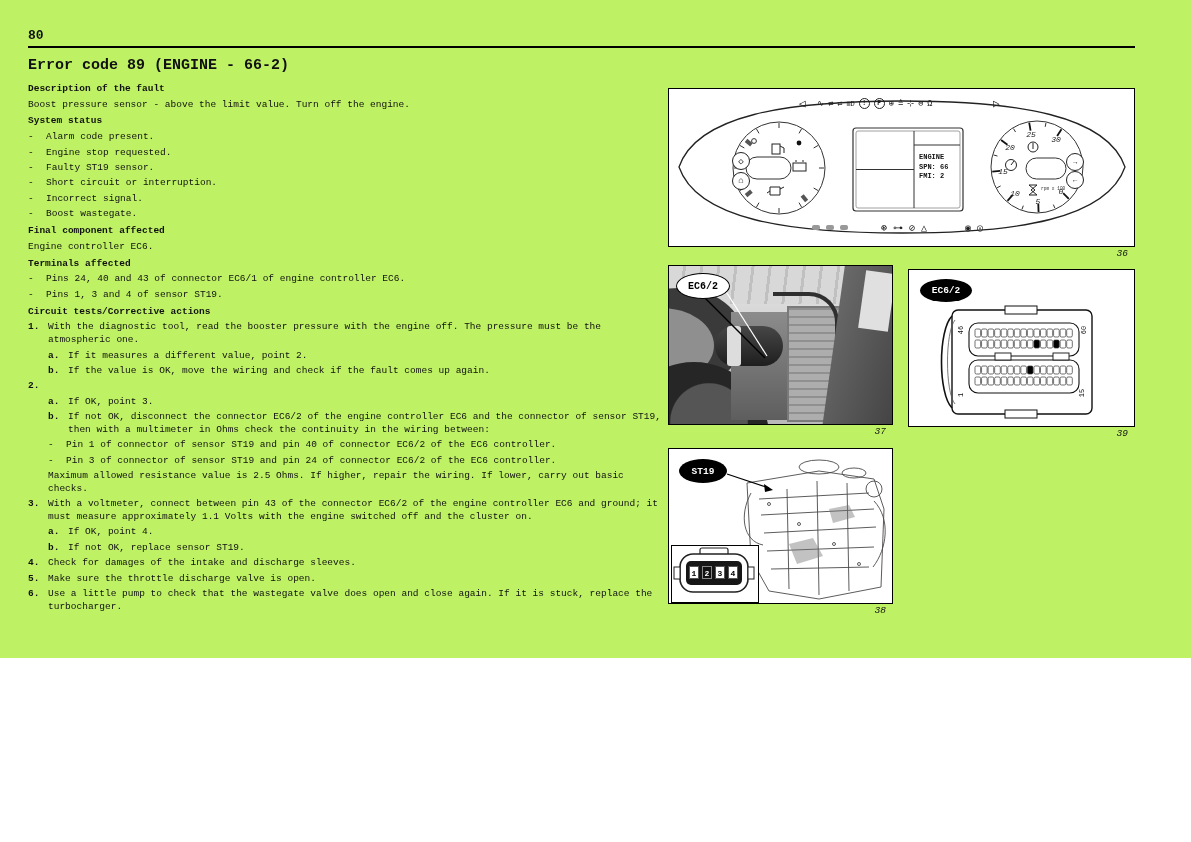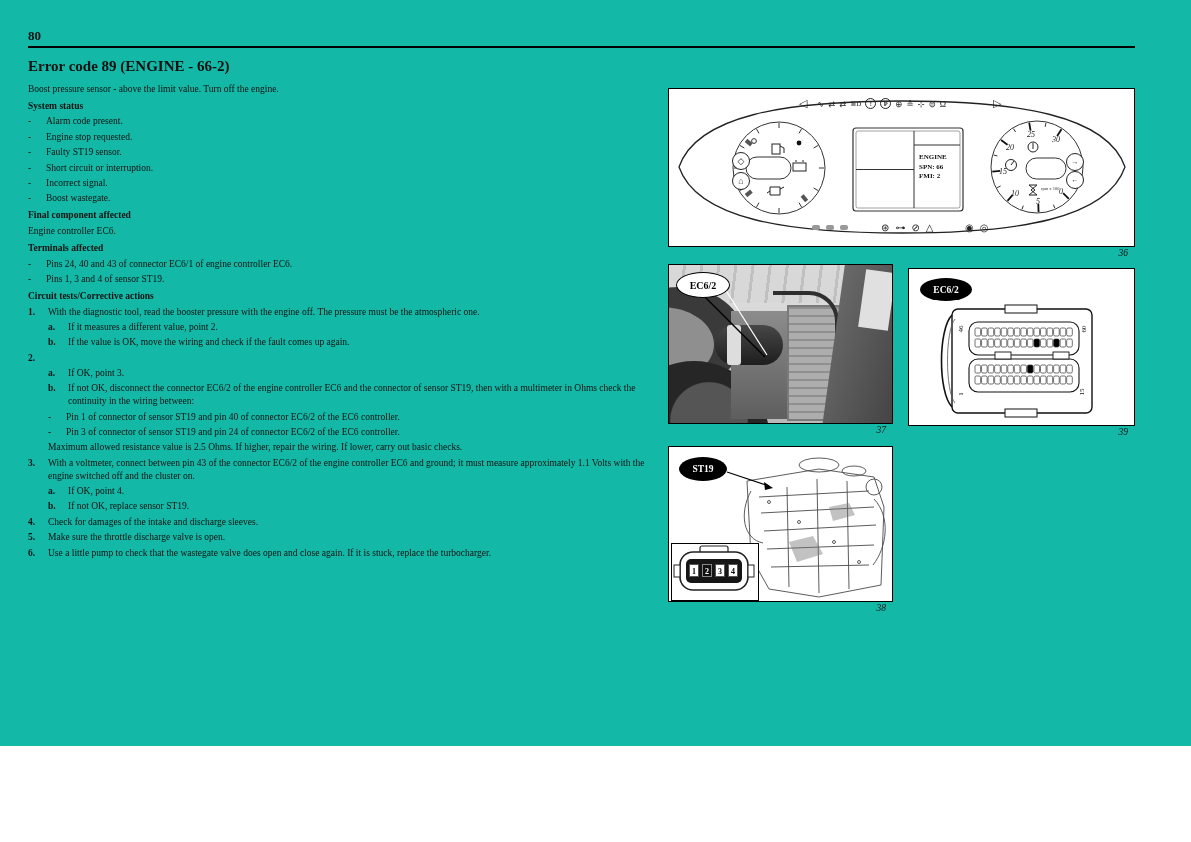--- a/index.html
+++ b/index.html
@@ -1,17 +1,17 @@
 <!DOCTYPE html>
 <html><head>
 <meta charset="utf-8">
 <style>
   html,body{margin:0;padding:0;background:#fff;}
-  .page{position:relative;width:1191px;height:746px;background:#14b8a6;
-        font-family:Liberation Serif, serif;color:#111;overflow:hidden;}
+  .page{position:relative;width:1191px;height:658px;background:#bef264;
+        font-family:Liberation Mono, monospace;color:#111;overflow:hidden;}
   .abs{position:absolute;}
   
   .pagenum{left:28px;top:28px;font-size:13px;font-weight:bold;}
   .sechead{left:0;top:31px;width:1163px;text-align:center;font-size:12px;font-style:italic;}
   .hrule{left:28px;top:46px;width:1107px;height:2px;background:#000;}
   
   .textcol{left:28px;top:60px;width:634px;font-size:9.5px;line-height:12.8px;}
   .title{font-size:15px;font-weight:bold;margin:0 0 10px 0;}
   .h{font-weight:bold;margin:4px 0 3px 0;}
   .p{margin:0 0 3px 0;}
@@ -59,20 +59,21 @@
 <body>
 
 <div class="page">
 
   <div class="abs pagenum">80</div>
   <div class="abs hrule"></div>
 
   <div class="abs textcol">
     <div class="title">Error code 89 (ENGINE - 66-2)</div>
 
+    <div class="h">Description of the fault</div>
     <div class="p">Boost pressure sensor - above the limit value. Turn off the engine.</div>
 
     <div class="h">System status</div>
     <div class="li">
         <span class="mk">-</span>
         <span>Alarm code present.</span>
       </div>
     <div class="li">
         <span class="mk">-</span>
         <span>Engine stop requested.</span>

